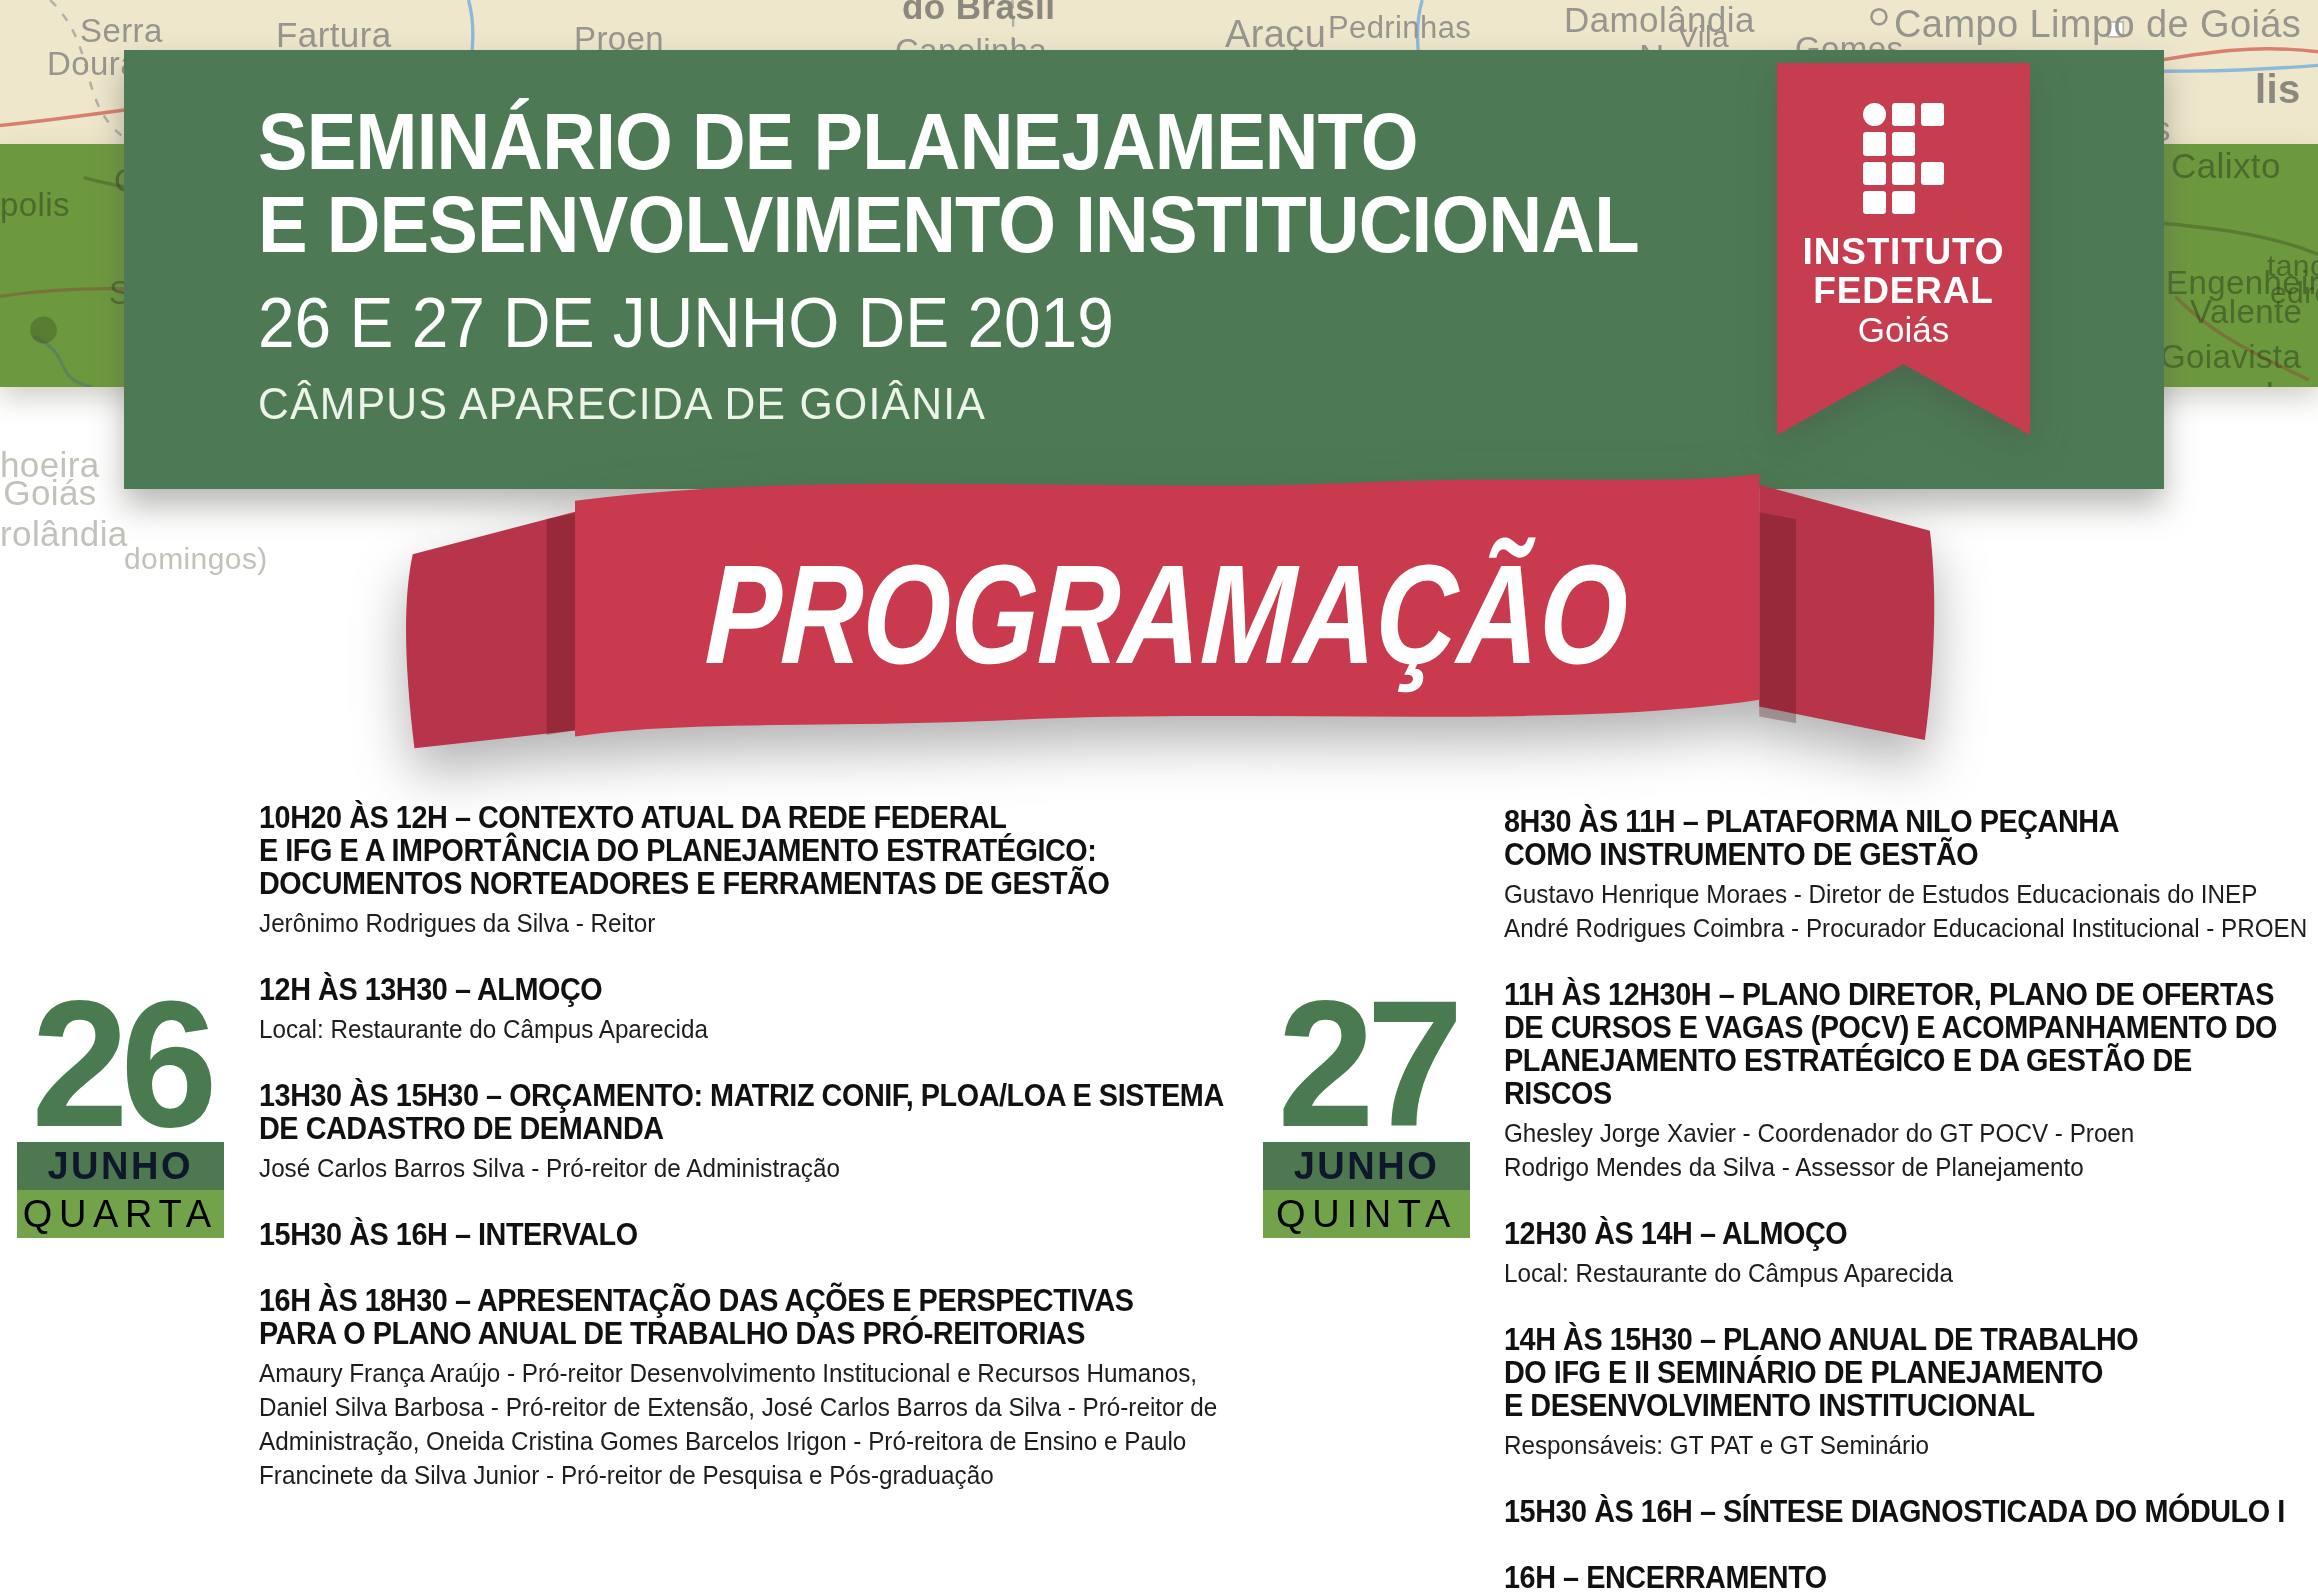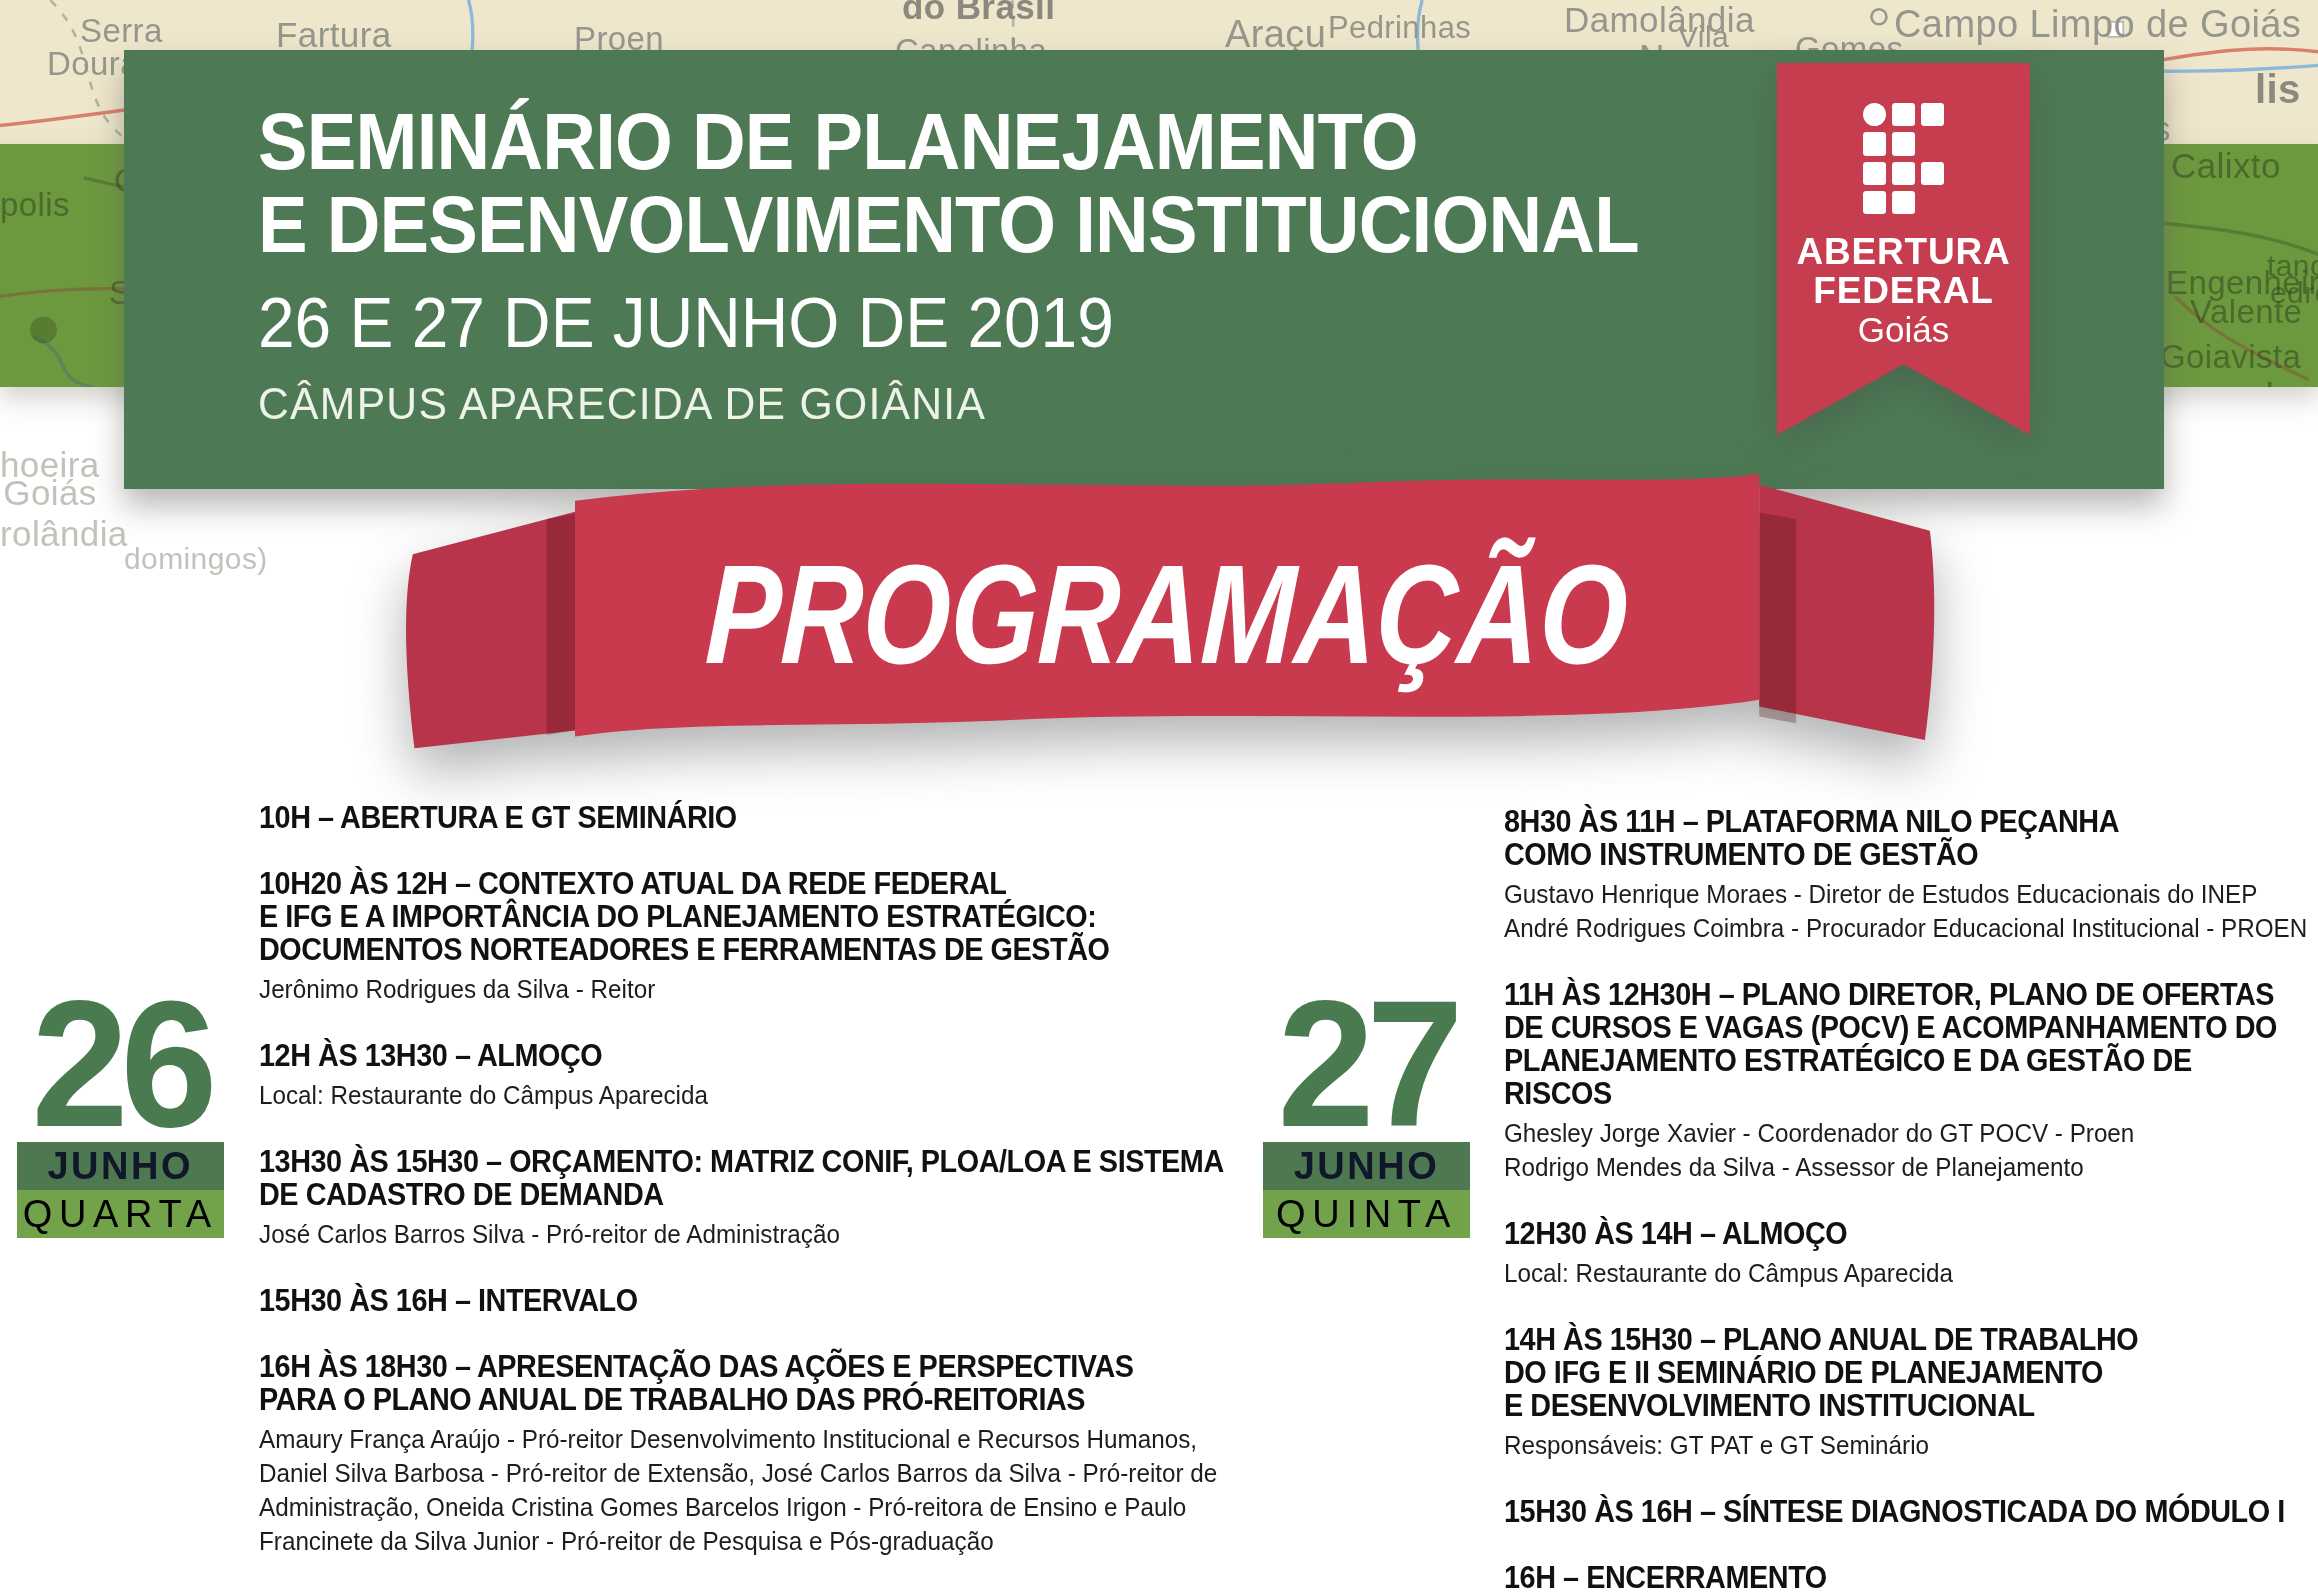--- a/index.html
+++ b/index.html
@@ -188,21 +188,21 @@
           <div class="cell"></div>
           <div class="cell empty"></div>
         <div class="cell"></div>
           <div class="cell"></div>
           <div class="cell"></div>
         <div class="cell"></div>
           <div class="cell"></div>
           <div class="cell empty"></div>
       </div>
       <div class="ifg-text">
-        <div class="ifg-line-bold">ABERTURA</div>
+        <div class="ifg-line-bold">INSTITUTO</div>
         <div class="ifg-line-bold">FEDERAL</div>
         <div class="ifg-line-reg">Goiás</div>
       </div>
     </div>
   </div>
 
   <div class="prog-banner">
     <svg width="1589" height="360" viewBox="0 0 1900 430">
       <path d="M240,75 L38,128 C26,182 28,262 40,360 L240,338 Z" fill="#b8344a"></path>
       <path d="M1648,45 L1852,100 C1861,172 1858,262 1846,350 L1648,310 Z" fill="#b8344a"></path>
@@ -220,23 +220,20 @@
   </div>
 
   <div class="day-badge" style="left:1263px;top:991px;">
     <div class="day-number">27</div>
     <div class="day-month">JUNHO</div>
     <div class="day-weekday">QUINTA</div>
   </div>
 
   <div class="col col-left">
     <div class="item">
-      <div class="item-title">10H – ABERTURA E GT SEMINÁRIO</div>
-    </div>
-    <div class="item">
       <div class="item-title">10H20 ÀS 12H – CONTEXTO ATUAL DA REDE FEDERAL
 E IFG E A IMPORTÂNCIA DO PLANEJAMENTO ESTRATÉGICO:
 DOCUMENTOS NORTEADORES E FERRAMENTAS DE GESTÃO</div>
       <div class="item-info">Jerônimo Rodrigues da Silva - Reitor</div>
     </div>
     <div class="item">
       <div class="item-title">12H ÀS 13H30 – ALMOÇO</div>
       <div class="item-info">Local: Restaurante do Câmpus Aparecida</div>
     </div>
     <div class="item">

